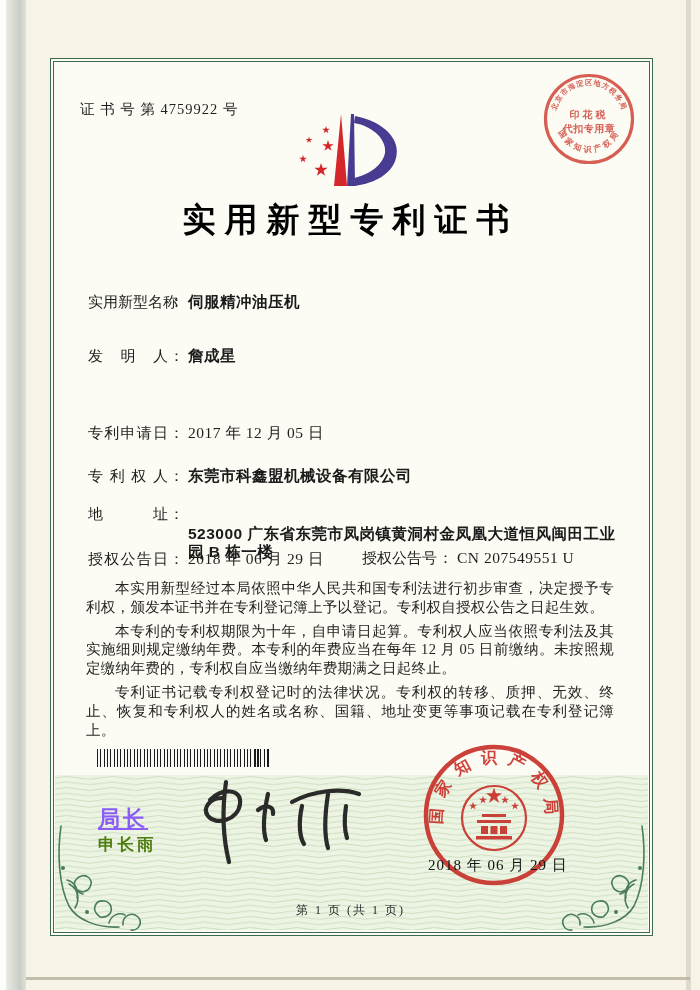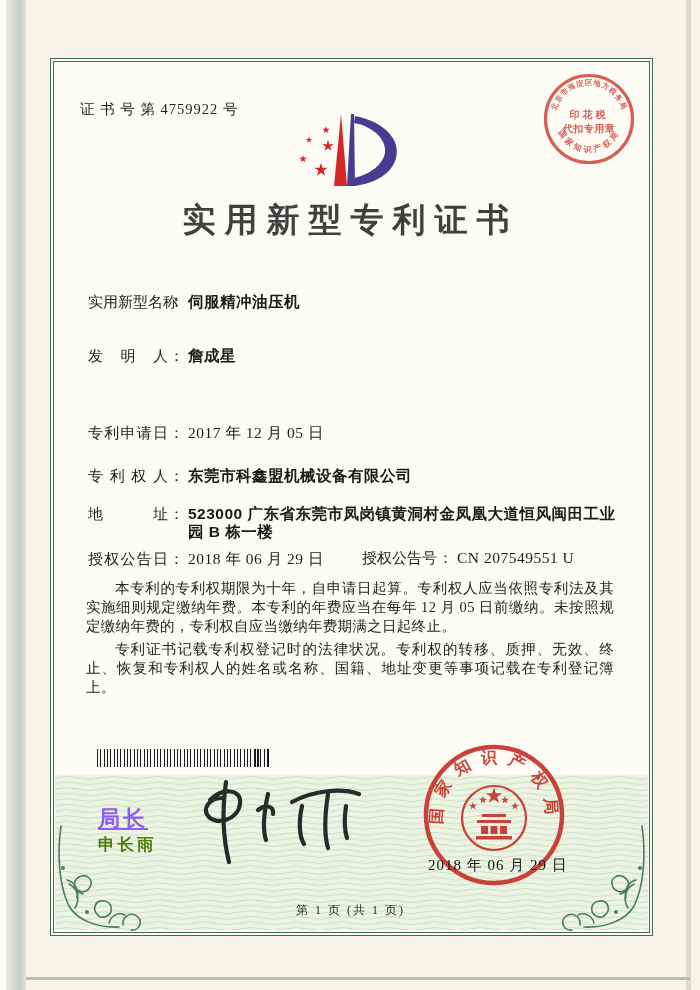--- a/index.html
+++ b/index.html
@@ -13,27 +13,27 @@
 
   .frame{position:absolute;left:50px;top:58px;width:601px;height:876px;
          background:#fcfbf4;border:1.2px solid #3a6b50;}
   .frame::after{content:"";position:absolute;inset:2px;border:1.6px solid #3a6b50;}
 
   .cert-no{position:absolute;left:80px;top:100px;font-size:14.5px;letter-spacing:1px;color:#1f1f1f;}
 
   .logo{position:absolute;left:297px;top:108px;}
 
   .title{position:absolute;left:50px;top:198px;width:601px;text-align:center;
-         font-size:33px;font-weight:600;letter-spacing:9px;color:#404040;}
+         font-size:33px;font-weight:600;letter-spacing:9px;color:#000000;}
 
   .row{position:absolute;left:88px;font-size:15px;color:#1e1e1e;white-space:nowrap;}
   .f-label{display:inline-block;width:80px;text-align:justify;text-align-last:justify;}
   .f-colon{margin-left:1px;}
   .v{margin-left:4px;}
-  .v-cn{font-family:"Liberation Sans",sans-serif;font-weight:600;font-size:15.5px;letter-spacing:.5px;color:#1a1a1a;}
+  .v-cn{font-family:"Liberation Sans",sans-serif;font-weight:600;font-size:15.5px;letter-spacing:.5px;color:#1a1a1a;margin-top:20px;}
   .v-num{font-size:15.5px;letter-spacing:.5px;}
   .v-wrap{display:inline-block;width:438px;vertical-align:top;white-space:normal;line-height:18px;}
   .row-grant .pair2{position:absolute;left:274px;top:0;}
 
   .paras{position:absolute;left:86px;top:579px;width:528px;}
   .paras p{margin:0 0 5px;text-indent:2em;font-size:14.5px;line-height:18.8px;
            letter-spacing:.3px;color:#242424;text-align:justify;}
 
   .barcode{position:absolute;left:97px;top:749px;width:172px;height:18px;
     background:repeating-linear-gradient(90deg,#1a1a1a 0 1.5px,#f8f8f4 1.5px 3px,
@@ -107,20 +107,21 @@
     <span class="f-label">地址</span><span class="f-colon">：</span><span class="v v-cn v-wrap">523000 广东省东莞市凤岗镇黄洞村金凤凰大道恒风闽田工业园 B 栋一楼</span>
   </div>
   <div class="row row-grant" style="top:549px">
     <span class="f-label">授权公告日</span><span class="f-colon">：</span><span class="v v-num">2018 年 06 月 29 日</span>
     <span class="pair2">
       <span>授权公告号</span><span class="f-colon">：</span><span class="v v-num">CN 207549551 U</span>
     </span>
   </div>
 
   <div class="paras">
+    <p>本实用新型经过本局依照中华人民共和国专利法进行初步审查，决定授予专利权，颁发本证书并在专利登记簿上予以登记。专利权自授权公告之日起生效。</p>
     <p>本专利的专利权期限为十年，自申请日起算。专利权人应当依照专利法及其实施细则规定缴纳年费。本专利的年费应当在每年 12 月 05 日前缴纳。未按照规定缴纳年费的，专利权自应当缴纳年费期满之日起终止。</p>
     <p>专利证书记载专利权登记时的法律状况。专利权的转移、质押、无效、终止、恢复和专利权人的姓名或名称、国籍、地址变更等事项记载在专利登记簿上。</p>
   </div>
 
   <div class="barcode"></div>
 
   <div class="band">
     <svg width="593" height="155">
       <defs>
         <pattern id="wave" width="46" height="5.6" patternUnits="userSpaceOnUse">

